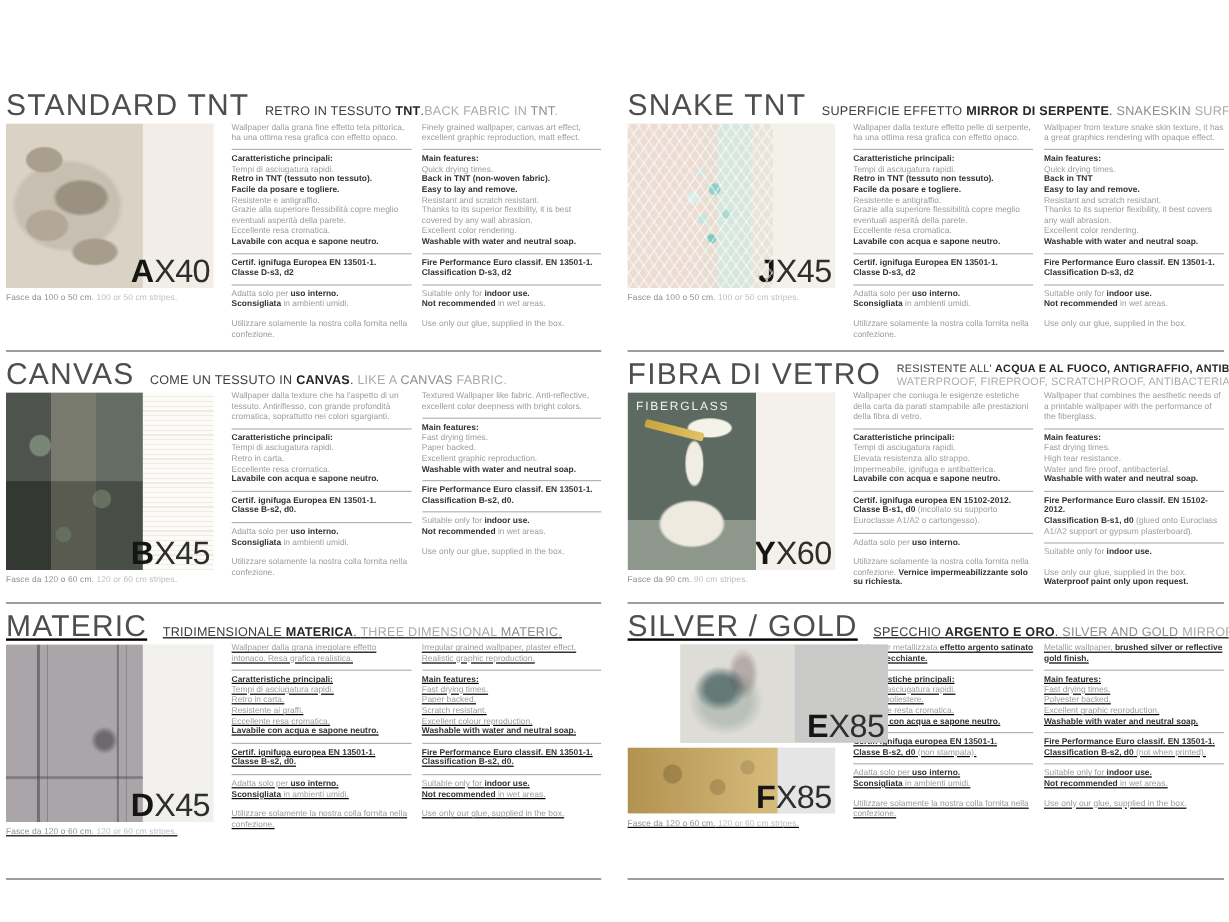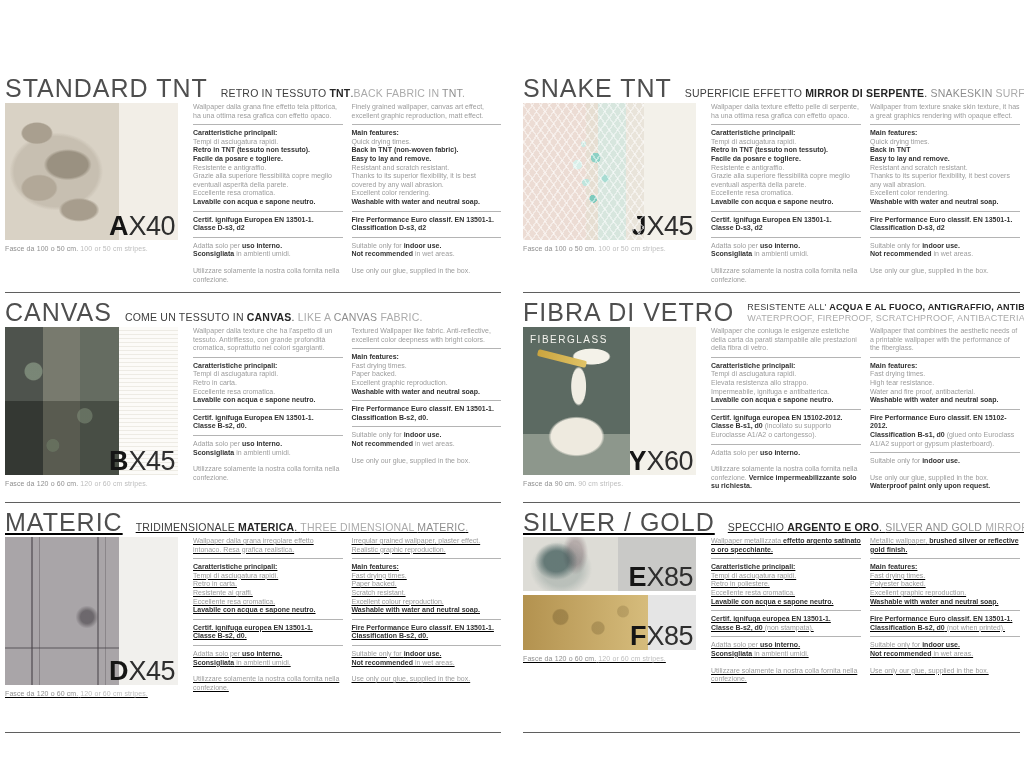--- a/index.html
+++ b/index.html
@@ -85,21 +85,21 @@
   linear-gradient(180deg, #5c6a62 0 72%, #8d978c 72%); }
 .sw-fiber::after { content:""; position:absolute; left:14px; top:28px; width:50px; height:7px; z-index:2;
  background:linear-gradient(90deg,#caa43f,#e0c366); transform:rotate(14deg); border-radius:2px; }
 .sw-materic { background:#f1f0ed; }
 .sw-materic::before { content:""; position:absolute; top:0; left:0; bottom:0; width:66%;
  background:
   linear-gradient(90deg, transparent 0 26px, rgba(70,65,70,.55) 26px 28px, transparent 28px 34px, rgba(70,65,70,.35) 34px 35px, transparent 35px 92px, rgba(70,65,70,.5) 92px 94px, transparent 94px 100px, rgba(70,65,70,.3) 100px 101px, transparent 101px),
   linear-gradient(0deg, transparent 0 36px, rgba(70,65,70,.4) 36px 38px, transparent 38px),
   radial-gradient(circle 16px at 82px 80px, rgba(60,55,60,.55) 0 40%, transparent 72%),
   #a9a5a8; }
-.sw-silver { height:54px; background:linear-gradient(90deg, #d8d8d4 0 55%, #c9c9c7 55%); }
+.sw-silver { height:82px; background:linear-gradient(90deg, #d8d8d4 0 55%, #c9c9c7 55%);margin-left:44px; }
 .sw-silver::before { content:""; position:absolute; top:0; left:0; bottom:0; width:55%;
  background:
   radial-gradient(ellipse 30px 26px at 35% 45%, rgba(45,75,75,.6) 0 40%, transparent 72%),
   radial-gradient(ellipse 18px 30px at 55% 30%, rgba(90,60,70,.3) 0 40%, transparent 72%),
   radial-gradient(ellipse 40px 36px at 40% 58%, rgba(120,140,135,.35) 0 50%, transparent 78%),
   #dddcd6; }
 .sw-gold { height:55px; margin-top:4px; background:#e5e5e5; }
 .sw-gold::before { content:""; position:absolute; top:0; left:0; bottom:0; width:72%;
  background:
   radial-gradient(circle 12px at 30% 40%, rgba(90,70,30,.3) 0 60%, transparent 72%),

